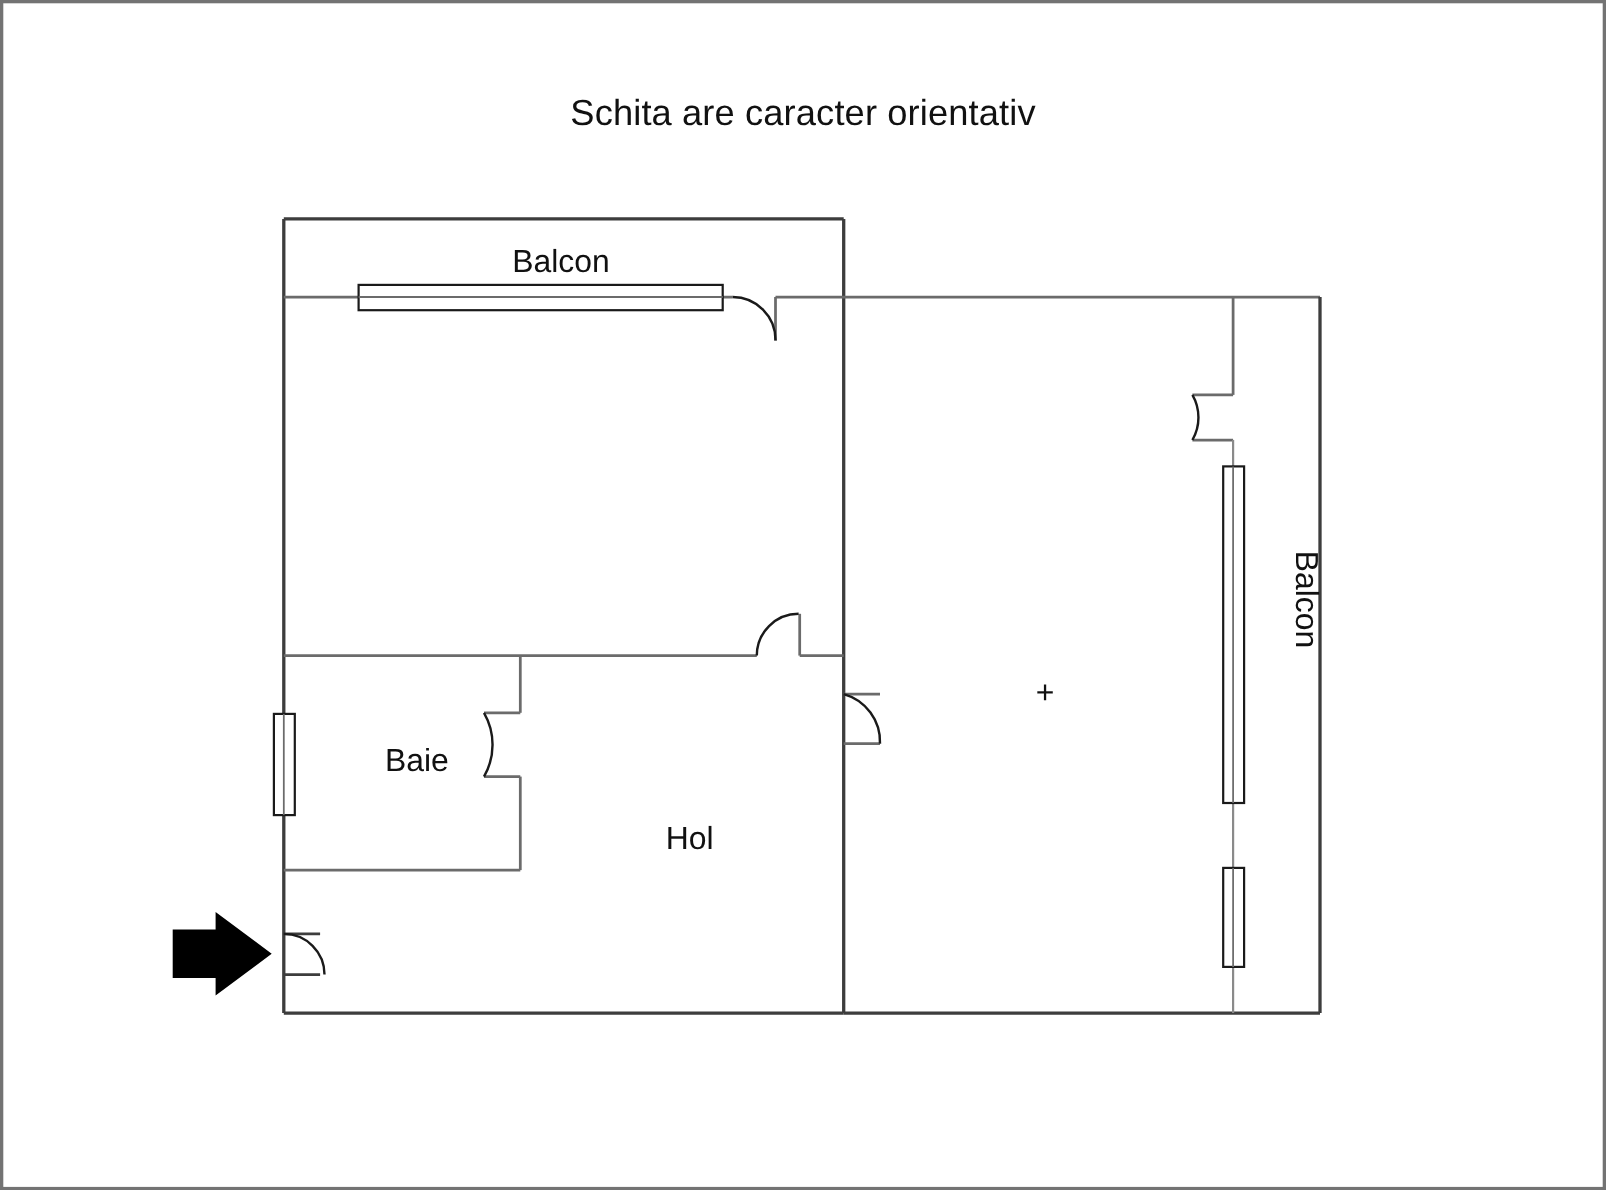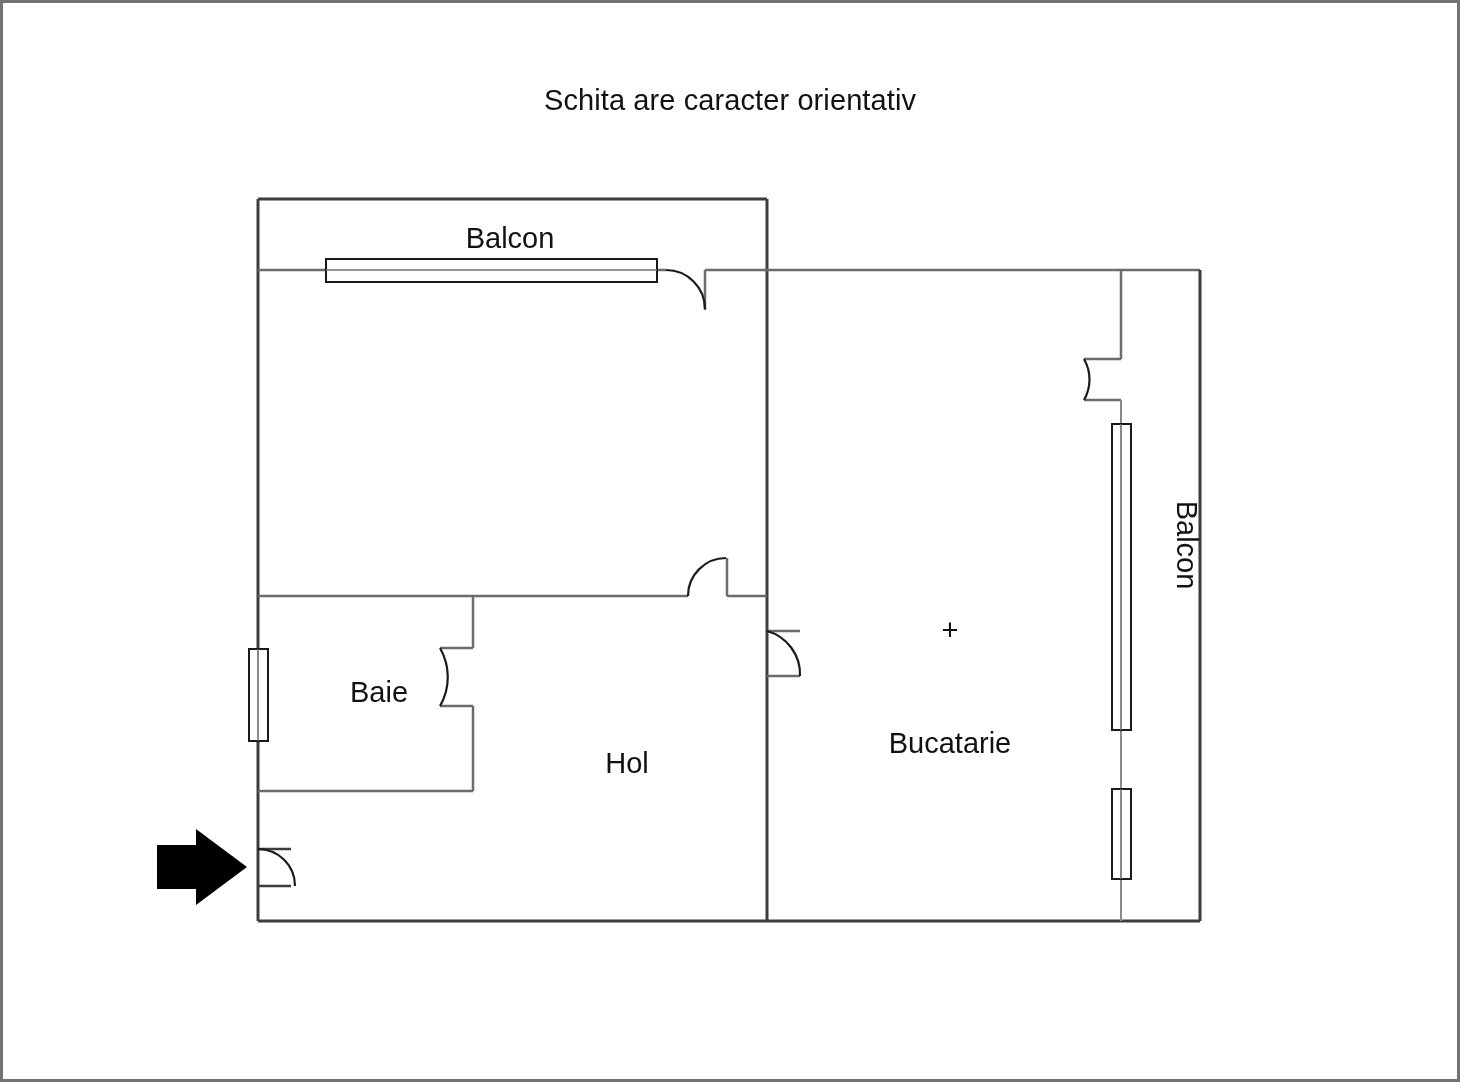--- a/index.html
+++ b/index.html
@@ -30,21 +30,21 @@
     box-sizing: border-box;
     border: 3px solid #737373;
     pointer-events: none;
   }
   #plan-title {
     position: absolute;
     left: 0;
     top: 84px;
     width: 1460px;
     text-align: center;
-    font-size: 29px;
+    font-size: 33px;
     color: #111111;
     letter-spacing: 0.1px;
     white-space: pre;
   }
   #plan-svg {
     position: absolute;
     left: 0;
     top: 0;
     width: 1460px;
     height: 1082px;
@@ -166,18 +166,17 @@
 
   <div class="room-label" id="label-balcon-top">Balcon</div>
 
 
   <div class="room-label" id="label-baie">Baie</div>
 
   <div class="room-label" id="label-hol">Hol</div>
 
   <div class="room-label multi" id="label-living">
     <div>+</div>
-    <div>Bucatarie</div>
   </div>
 
   <div class="room-label" id="label-balcon-right">Balcon</div>
 
 </div>
 
 </body></html>

